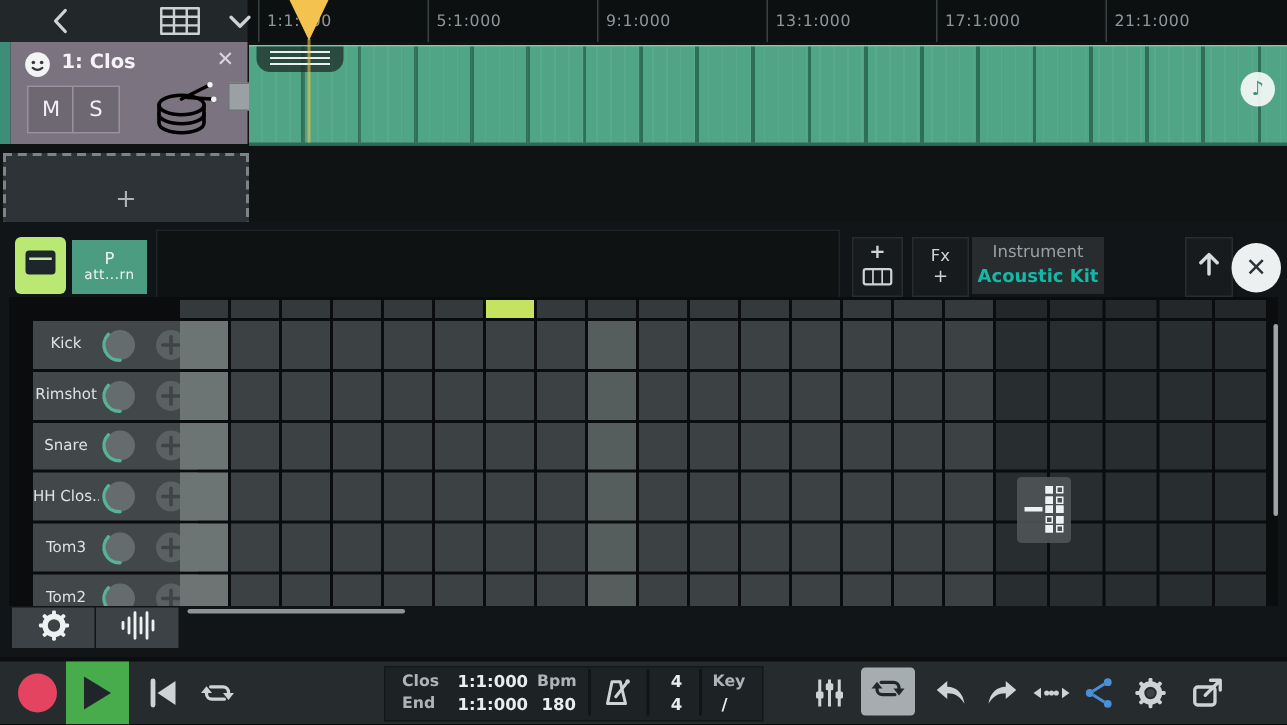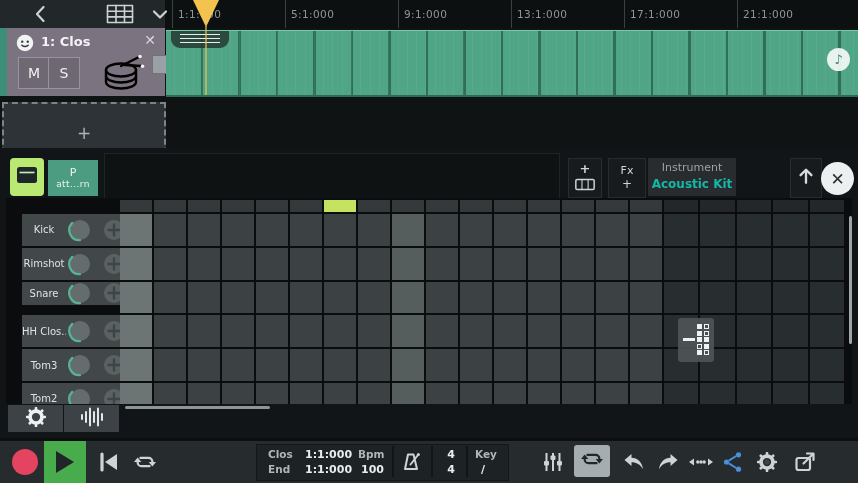--- a/index.html
+++ b/index.html
@@ -303,21 +303,21 @@
         <div class="cell" style="left: 494px; top: 49.8px; width: 32px; height: 31.8px;"></div>
         <div class="cell" style="left: 528px; top: 49.8px; width: 32px; height: 31.8px;"></div>
         <div class="cell" style="left: 562px; top: 49.8px; width: 32px; height: 31.8px;"></div>
         <div class="cell" style="left: 596px; top: 49.8px; width: 32px; height: 31.8px;"></div>
         <div class="cell" style="left: 630px; top: 49.8px; width: 32px; height: 31.8px;"></div>
         <div class="cell off" style="left: 664px; top: 49.8px; width: 34.4px; height: 31.8px;"></div>
         <div class="cell off" style="left: 700.4px; top: 49.8px; width: 34.4px; height: 31.8px;"></div>
         <div class="cell off" style="left: 736.8px; top: 49.8px; width: 34.4px; height: 31.8px;"></div>
         <div class="cell off" style="left: 773.2px; top: 49.8px; width: 34.4px; height: 31.8px;"></div>
         <div class="cell off" style="left: 809.6px; top: 49.8px; width: 34.4px; height: 31.8px;"></div>
-        <div class="drum-row" style="top: 83.6px; height: 23px;">
+        <div class="drum-row" style="top: 83.6px; height: 31px;">
           <span class="drum-label">Snare</span>
           <span style="display: flex; margin-left: 1px;">
             <svg width="26" height="26" viewBox="0 0 26 26">
               <circle cx="13" cy="13" r="10" fill="#656c6e"></circle>
               <path d="M13 23.2A10.2 10.2 0 0 1 5.2 5.9" stroke="#57b392" stroke-width="2.3" fill="none" stroke-linecap="round"></path>
             </svg>
           </span>
           <span style="display: flex; margin-left: 8px;">
             <svg width="26" height="26" viewBox="0 0 26 26">
               <circle cx="13" cy="13" r="10" fill="#5a6163"></circle>
@@ -515,21 +515,21 @@
           <path d="M1 12l4-5 4 5z" fill="currentColor"></path>
         </svg>
       </div>
 
     <div class="abs tinfo">
       <span class="tlabel" style="left:11px;top:3px">Clos</span>
       <span class="tlabel" style="left:11px;top:18px">End</span>
       <span class="tvalue" style="left:48px;top:3px">1:1:000</span>
       <span class="tvalue" style="left:48px;top:18px">1:1:000</span>
       <span class="tlabel" style="left:101px;top:3px">Bpm</span>
-      <span class="tvalue" style="left:104px;top:18px">100</span>
+      <span class="tvalue" style="left:104px;top:18px">180</span>
       <div class="tdiv" style="left:135px"></div>
       <div class="abs t-icon" style="left:141px;top:5px;width:26px;height:24px">
           <svg width="24" height="24" viewBox="0 0 24 24">
             <path d="M9 4.5h5.5L18 19H6z" stroke="currentColor" fill="none" stroke-linecap="round" stroke-linejoin="round" stroke-width="2"></path>
             <path d="M11.5 14.5 19 5" stroke="currentColor" stroke-width="2" stroke-linecap="round"></path>
             <circle cx="19.4" cy="4.4" r="1.5" fill="currentColor"></circle>
           </svg>
         </div>
       <div class="tdiv" style="left:174px"></div>
       <span class="tvalue" style="left:186px;top:3px;width:16px;text-align:center">4</span>

